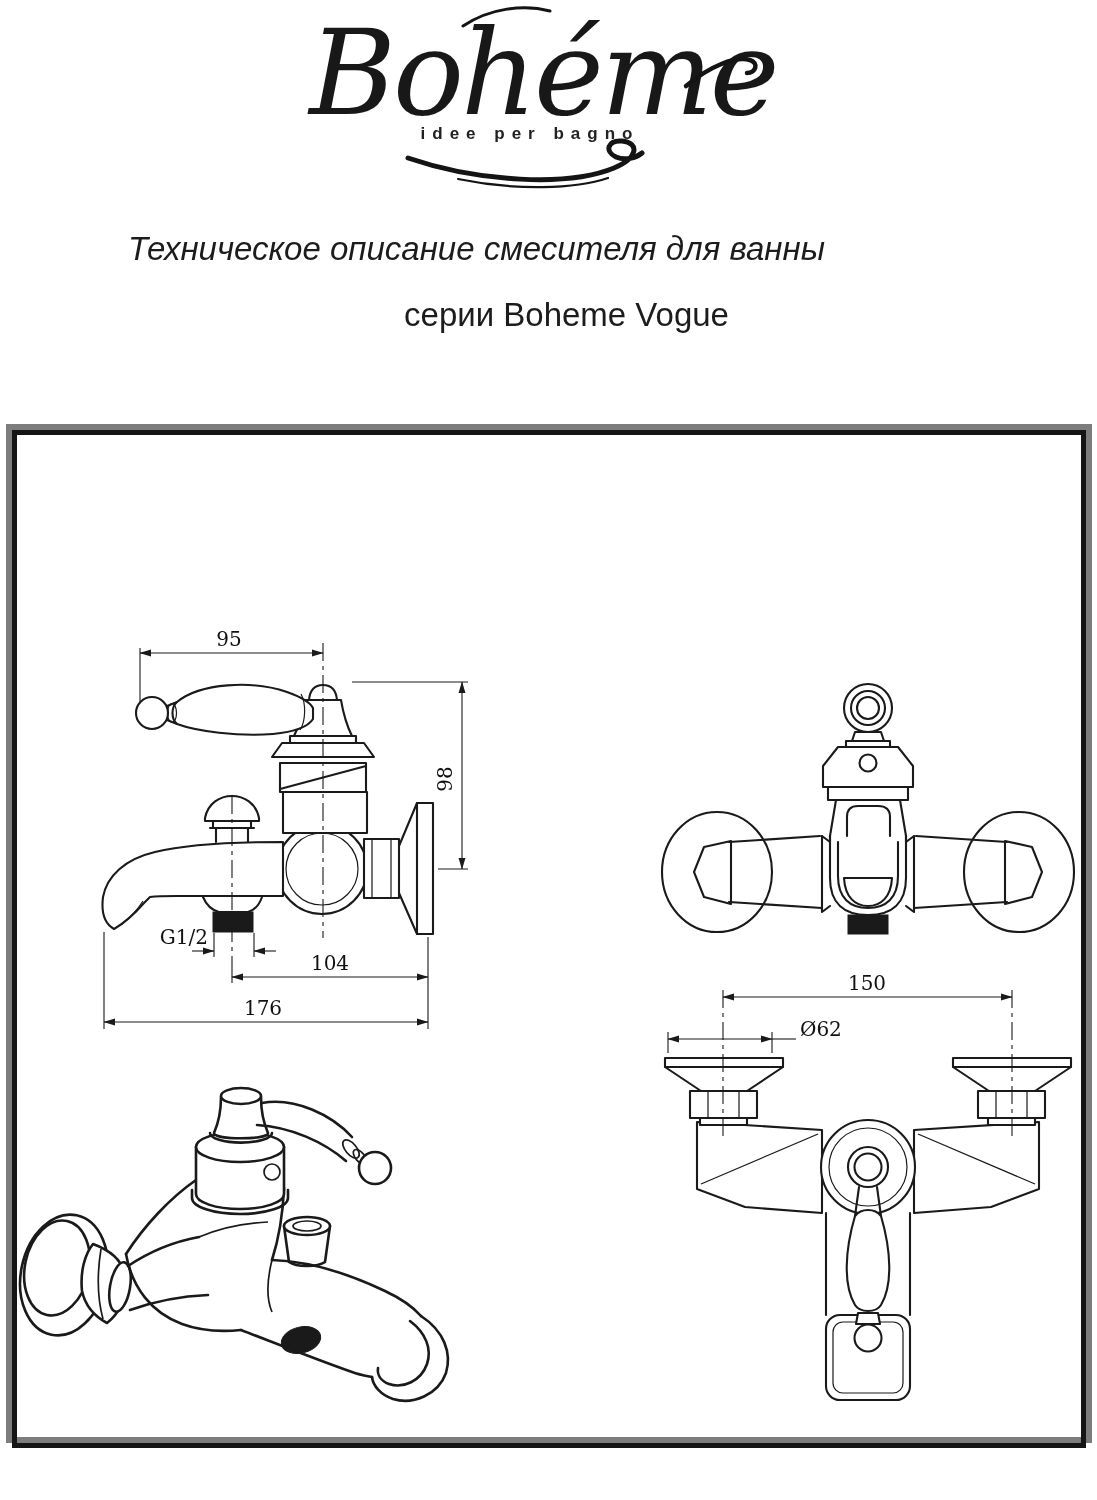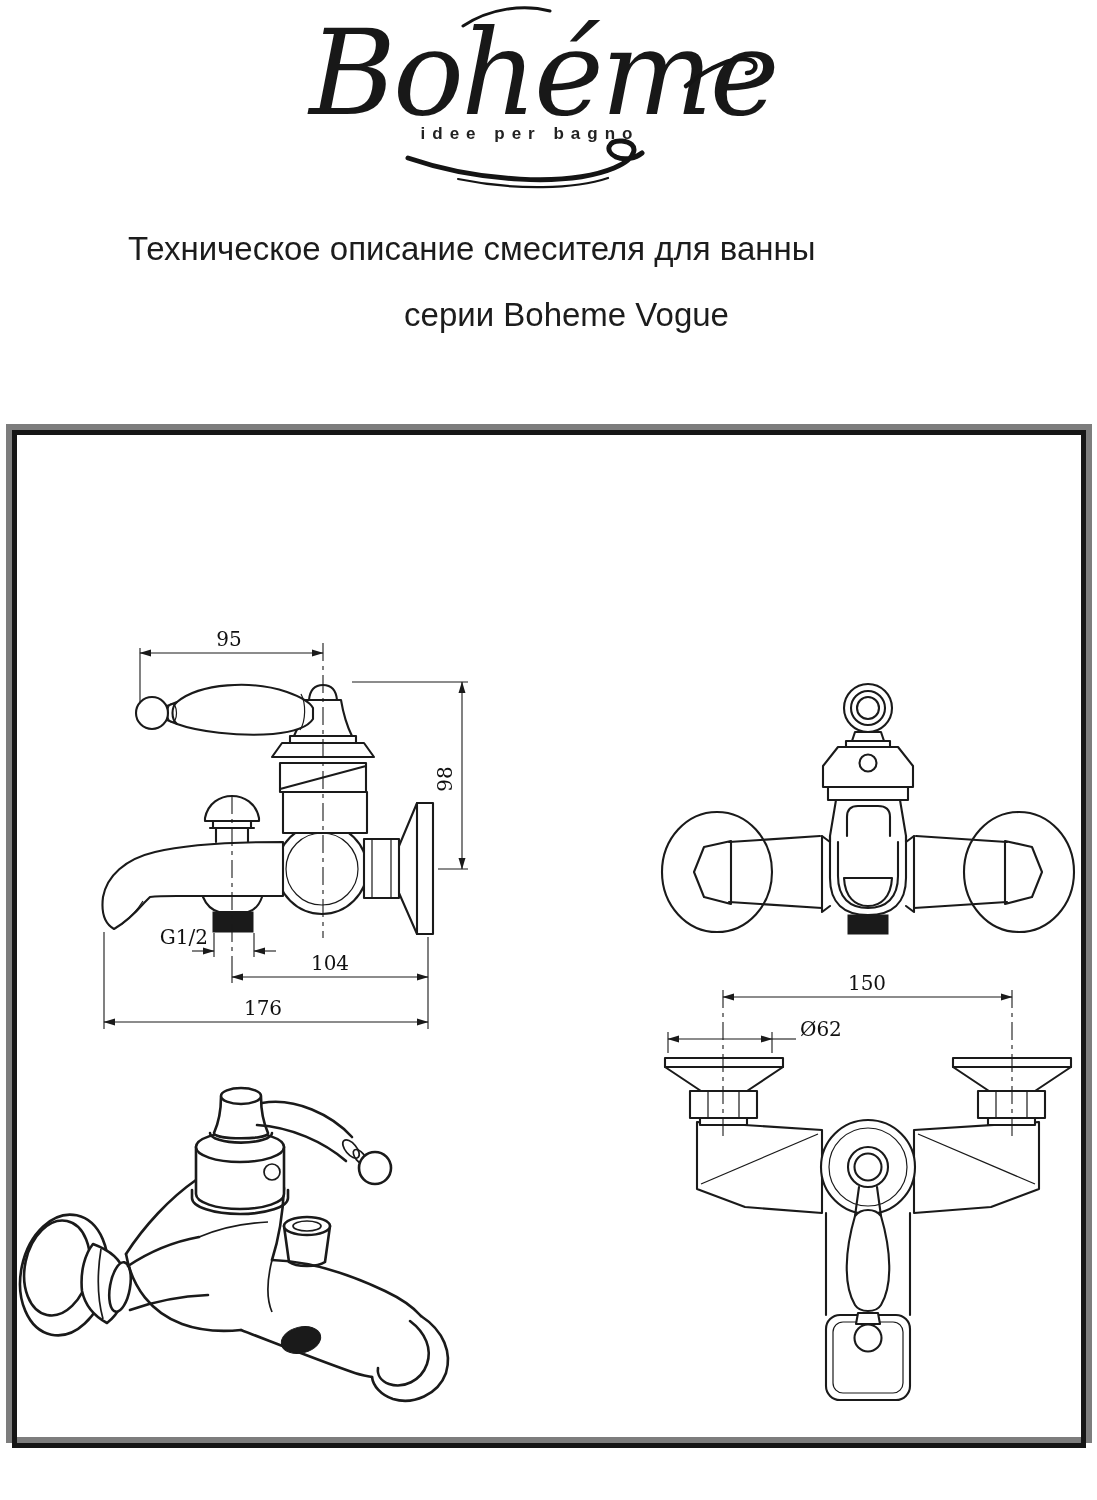--- a/index.html
+++ b/index.html
@@ -6,21 +6,21 @@
   body{width:1097px;height:1500px;position:relative;overflow:hidden;
        font-family:"Liberation Sans",sans-serif;}
   .abs{position:absolute;}
   
   #logo-svg{left:258px;top:0px;}
   .brand-text{font-family:"DejaVu Serif",serif;font-style:italic;font-size:118px;
               letter-spacing:-3px;fill:#181818;}
   .tagline-text{font-family:"Liberation Sans",sans-serif;font-size:17px;
                 letter-spacing:7px;font-weight:600;fill:#222;}
   .swash{fill:none;stroke:#141414;stroke-linecap:round;}
-  .title-line1{left:128px;top:230px;font-size:33px;color:#1c1c1c;}
+  .title-line1{left:128px;top:230px;font-size:33px;color:#1c1c1c;font-style:italic;}
   .title-line2{left:18px;top:296px;width:1097px;text-align:center;font-size:33px;color:#1c1c1c;}
   
   .s2 {fill:none;stroke:#1a1a1a;stroke-width:2.1;stroke-linecap:round;stroke-linejoin:round;}
   .s2f{fill:#ffffff;stroke:#1a1a1a;stroke-width:2.1;stroke-linejoin:round;}
   .t  {fill:none;stroke:#1a1a1a;stroke-width:1.2;}
   .s3 {fill:none;stroke:#1a1a1a;stroke-width:2.6;stroke-linecap:round;stroke-linejoin:round;}
   .s3f{fill:#ffffff;stroke:#1a1a1a;stroke-width:2.6;stroke-linejoin:round;}
   .t3 {fill:none;stroke:#1a1a1a;stroke-width:1.7;}
   .dim{fill:none;stroke:#1a1a1a;stroke-width:1.1;}
   .cl {fill:none;stroke:#1a1a1a;stroke-width:1.1;stroke-dasharray:18 5 4 5;}

